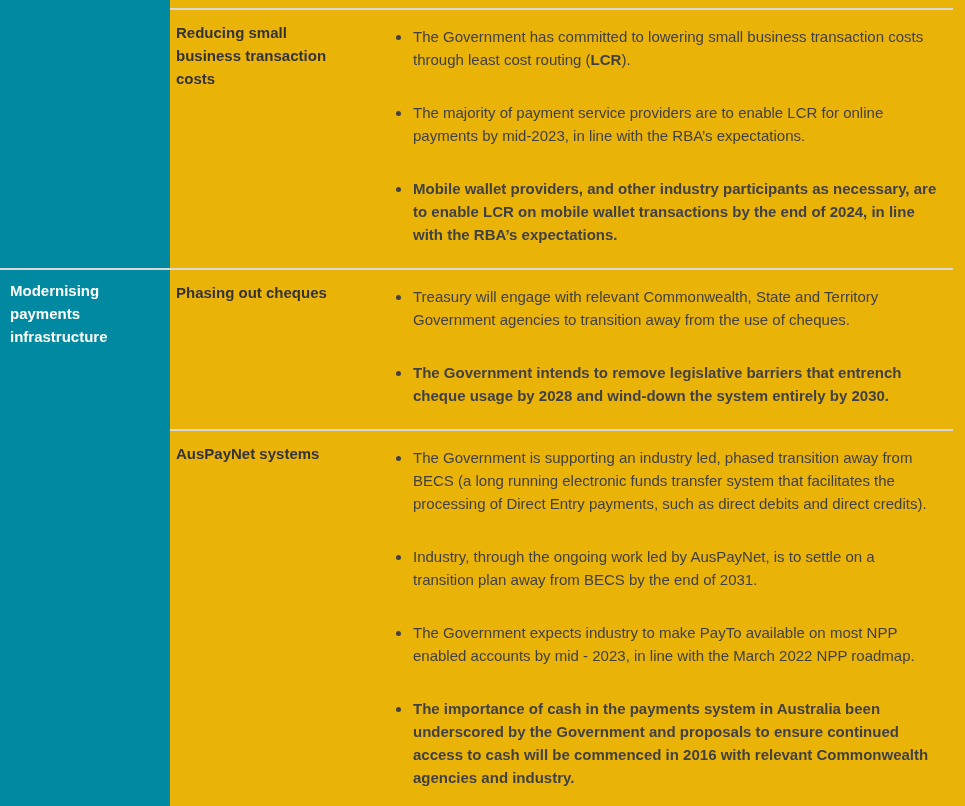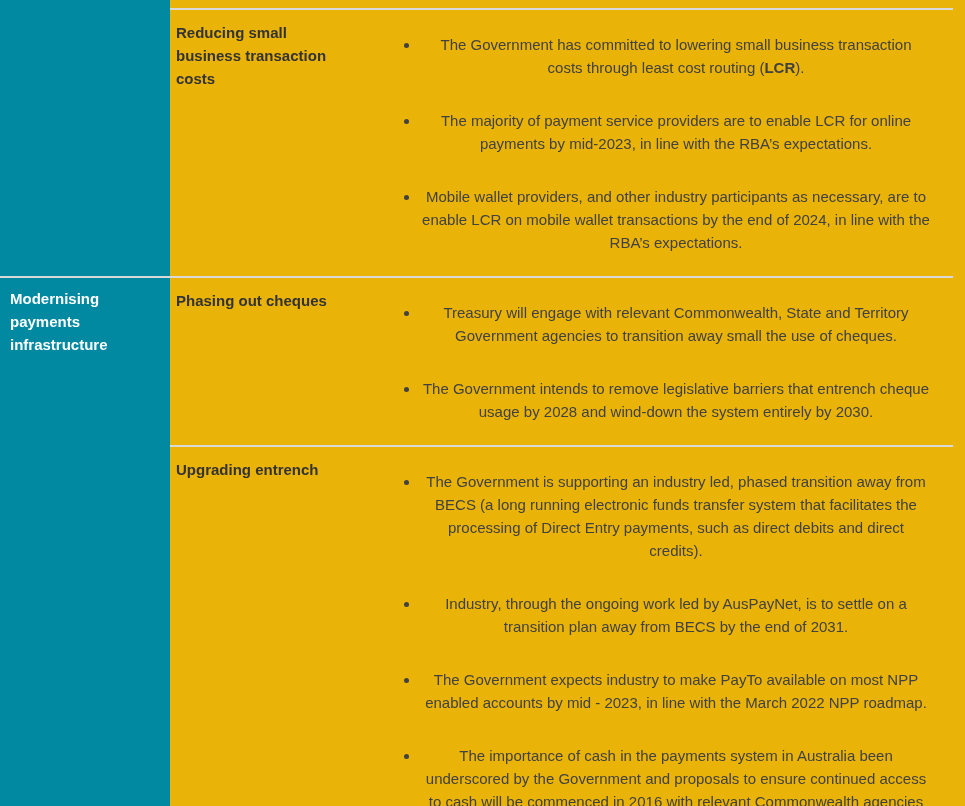--- a/index.html
+++ b/index.html
@@ -56,33 +56,32 @@
     font-size: 15px;
     line-height: 23px;
     color: #333333;
   }
 
   .b-cell {
     flex: 1 1 auto;
     padding: 11px 10px 10px 0;
   }
   ul.bullets {
-    margin: 12px;
+    margin: 4px;
     padding: 0 0 0 20px;
     list-style: disc outside;
-    text-align: center;
   }
   ul.bullets li {
     font-size: 15px;
     line-height: 23px;
     color: #414141;
     margin: 0 0 30px 0;
     padding-left: 1px;
   }
-  ul.bullets li:last-child { margin-bottom: 12px; }
+  ul.bullets li:last-child { margin-bottom: 12px; font-weight: bold; }
   ul.bullets li b { font-weight: bold; }
 </style>
 </head>
 <body>
 
 <div class="page">
   <div class="policy-table">
 
     <div class="cat-cell"></div>
 
@@ -100,29 +99,29 @@
     </div>
 
     <div class="cat-cell span2">Modernising payments infrastructure</div>
 
     <div class="row phasing">
       <div class="h-cell">
         <div class="row-heading">Phasing out cheques</div>
       </div>
       <div class="b-cell">
         <ul class="bullets">
-          <li>Treasury will engage with relevant Commonwealth, State and Territory Government agencies to transition away small the use of cheques.</li>
+          <li>Treasury will engage with relevant Commonwealth, State and Territory Government agencies to transition away from the use of cheques.</li>
           <li>The Government intends to remove legislative barriers that entrench cheque usage by 2028 and wind-down the system entirely by 2030.</li>
         </ul>
       </div>
     </div>
 
     <div class="row upgrading">
       <div class="h-cell">
-        <div class="row-heading">Upgrading entrench</div>
+        <div class="row-heading">AusPayNet systems</div>
       </div>
       <div class="b-cell">
         <ul class="bullets">
           <li>The Government is supporting an industry led, phased transition away from BECS (a long running electronic funds transfer system that facilitates the processing of Direct Entry payments, such as direct debits and direct credits).</li>
           <li>Industry, through the ongoing work led by AusPayNet, is to settle on a transition plan away from BECS by the end of 2031.</li>
           <li>The Government expects industry to make PayTo available on most NPP enabled accounts by mid - 2023, in line with the March 2022 NPP roadmap.</li>
           <li>The importance of cash in the payments system in Australia been underscored by the Government and proposals to ensure continued access to cash will be commenced in 2016 with relevant Commonwealth agencies and industry.</li>
         </ul>
       </div>
     </div>

